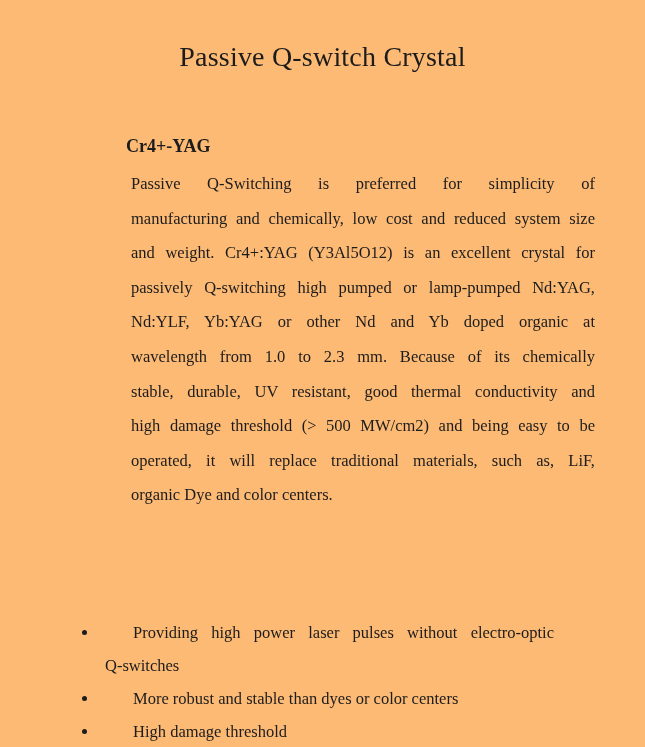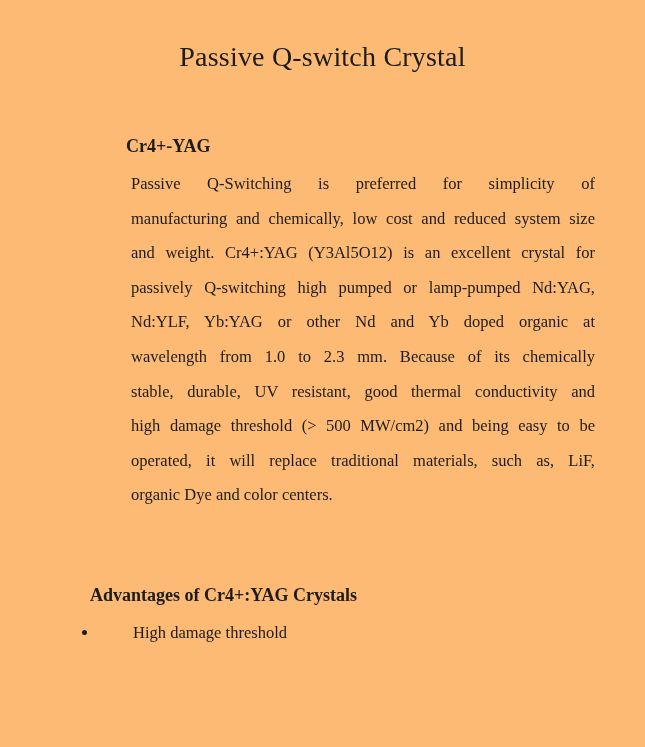--- a/index.html
+++ b/index.html
@@ -102,25 +102,33 @@
     <div class="line jl">and weight. Cr4+:YAG (Y3Al5O12) is an excellent crystal for</div>
     <div class="line jl">passively Q-switching high pumped or lamp-pumped Nd:YAG,</div>
     <div class="line jl">Nd:YLF, Yb:YAG or other Nd and Yb doped organic at</div>
     <div class="line jl">wavelength from 1.0 to 2.3 mm. Because of its chemically</div>
     <div class="line jl">stable, durable, UV resistant, good thermal conductivity and</div>
     <div class="line jl">high damage threshold (&gt; 500 MW/cm2) and being easy to be</div>
     <div class="line jl">operated, it will replace traditional materials, such as, LiF,</div>
     <div class="line">organic Dye and color centers.</div>
   </div>
 
-  <div class="h2">Advantages of Cr4+:YAG Crystals</div>
 
   <div class="bullets">
 
+    <div class="bullet">
+      <span class="dot"></span>
+      <div class="line first jl">Providing high power laser pulses without electro-optic</div>
+      <div class="line">Q-switches</div>
+    </div>
 
+    <div class="bullet">
+      <span class="dot"></span>
+      <div class="line first">More robust and stable than dyes or color centers</div>
+    </div>
 
     <div class="bullet">
       <span class="dot"></span>
       <div class="line first">High damage threshold</div>
     </div>
 
   </div>
 
 </div>
 

